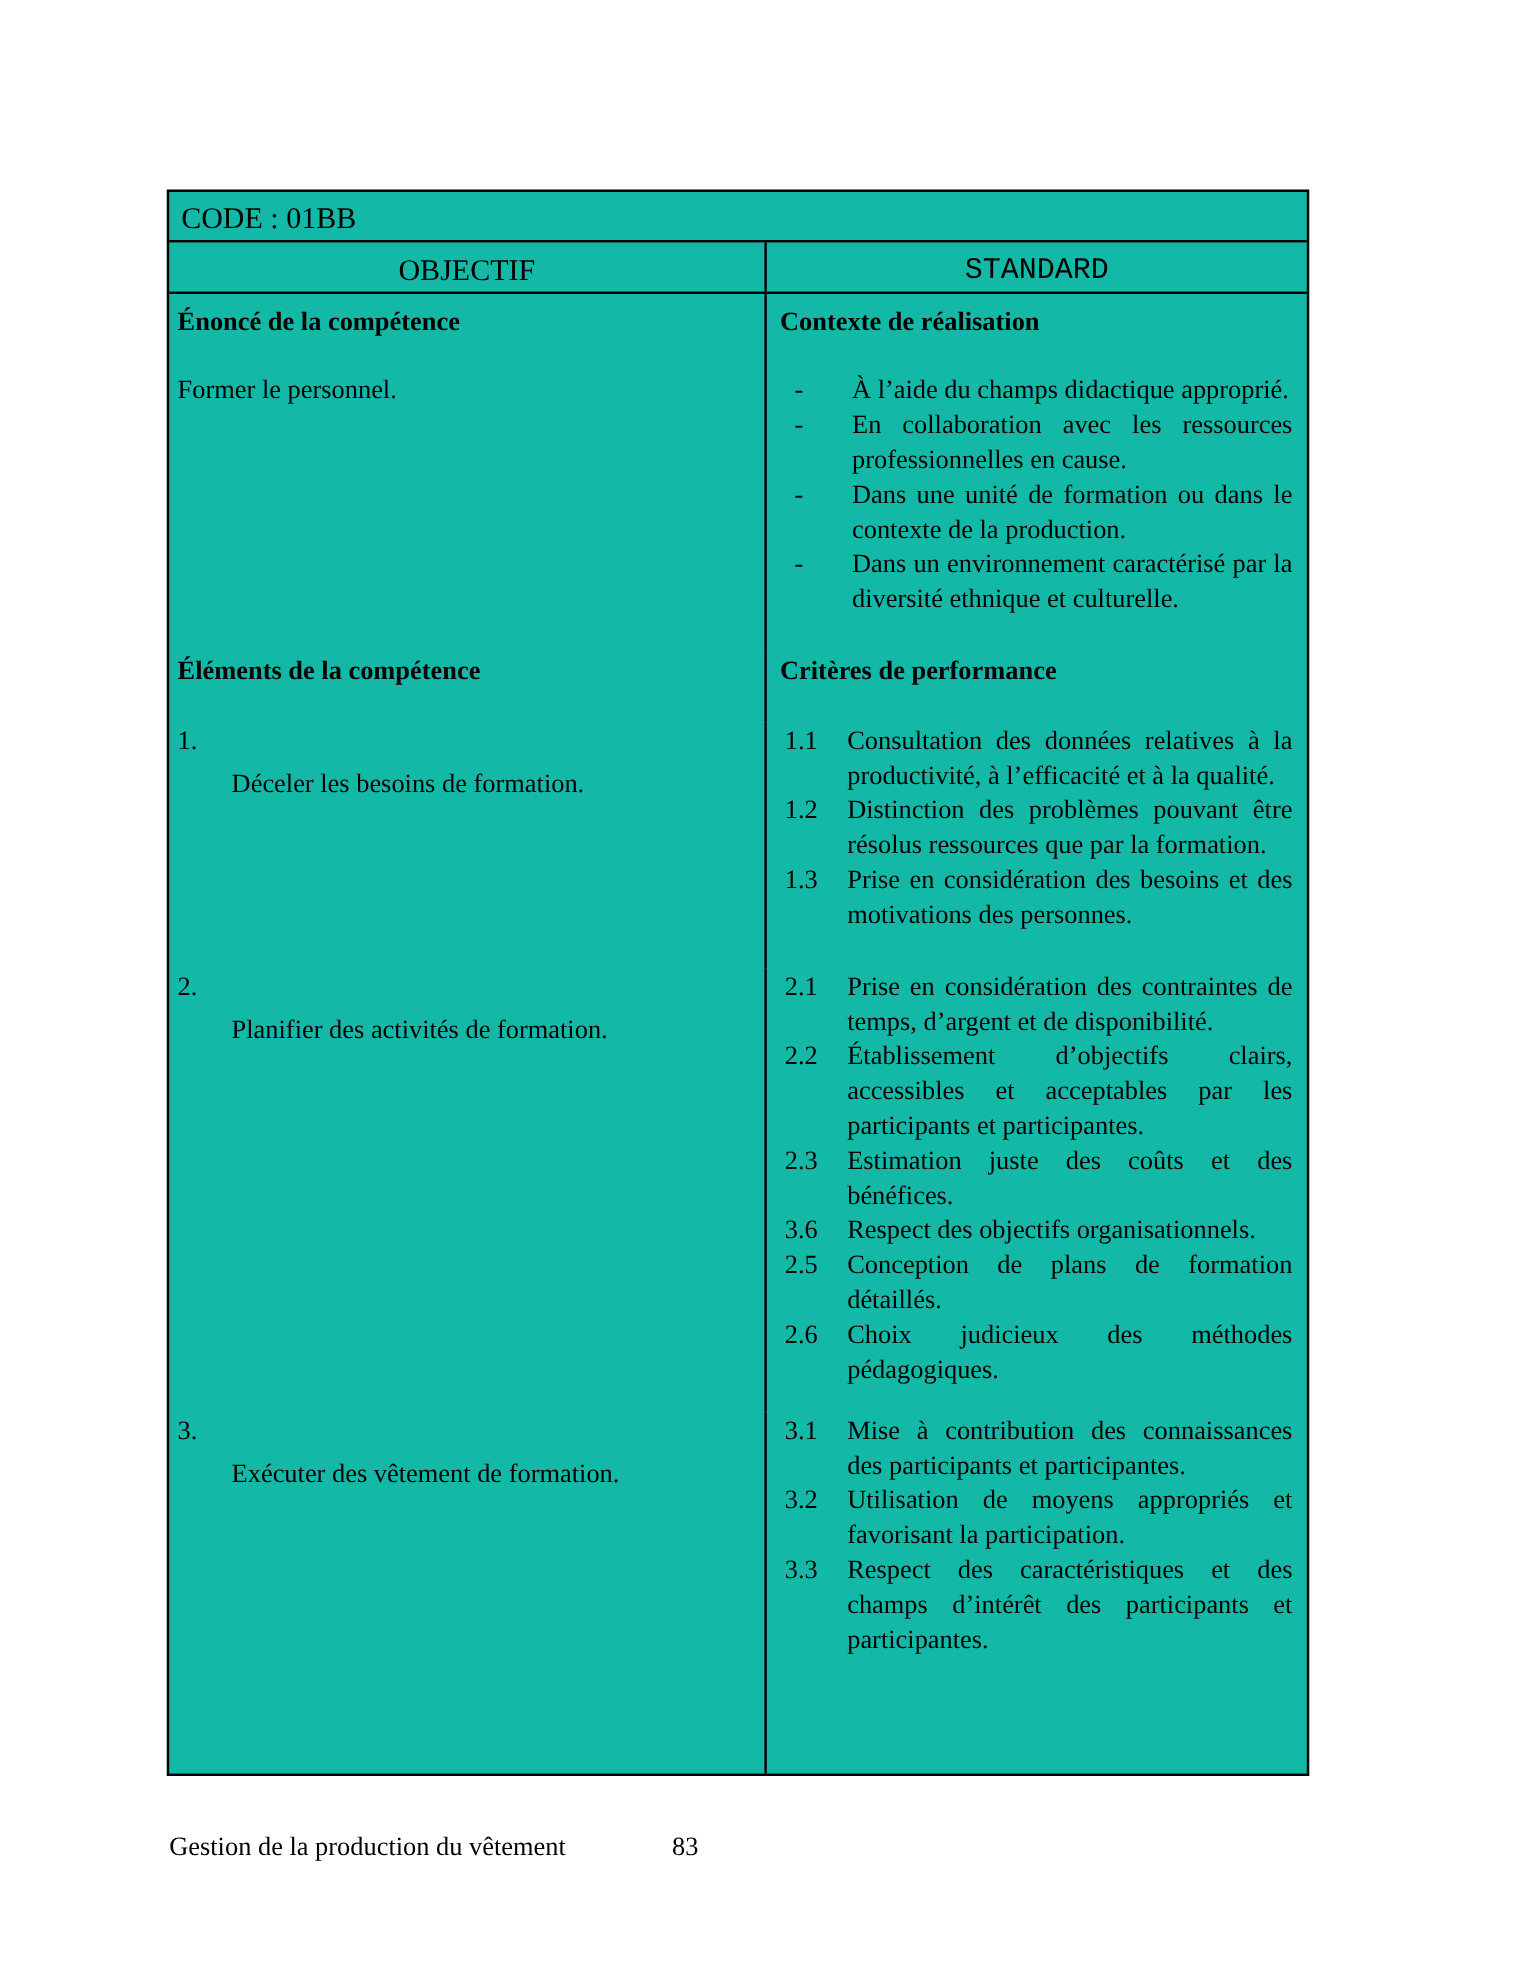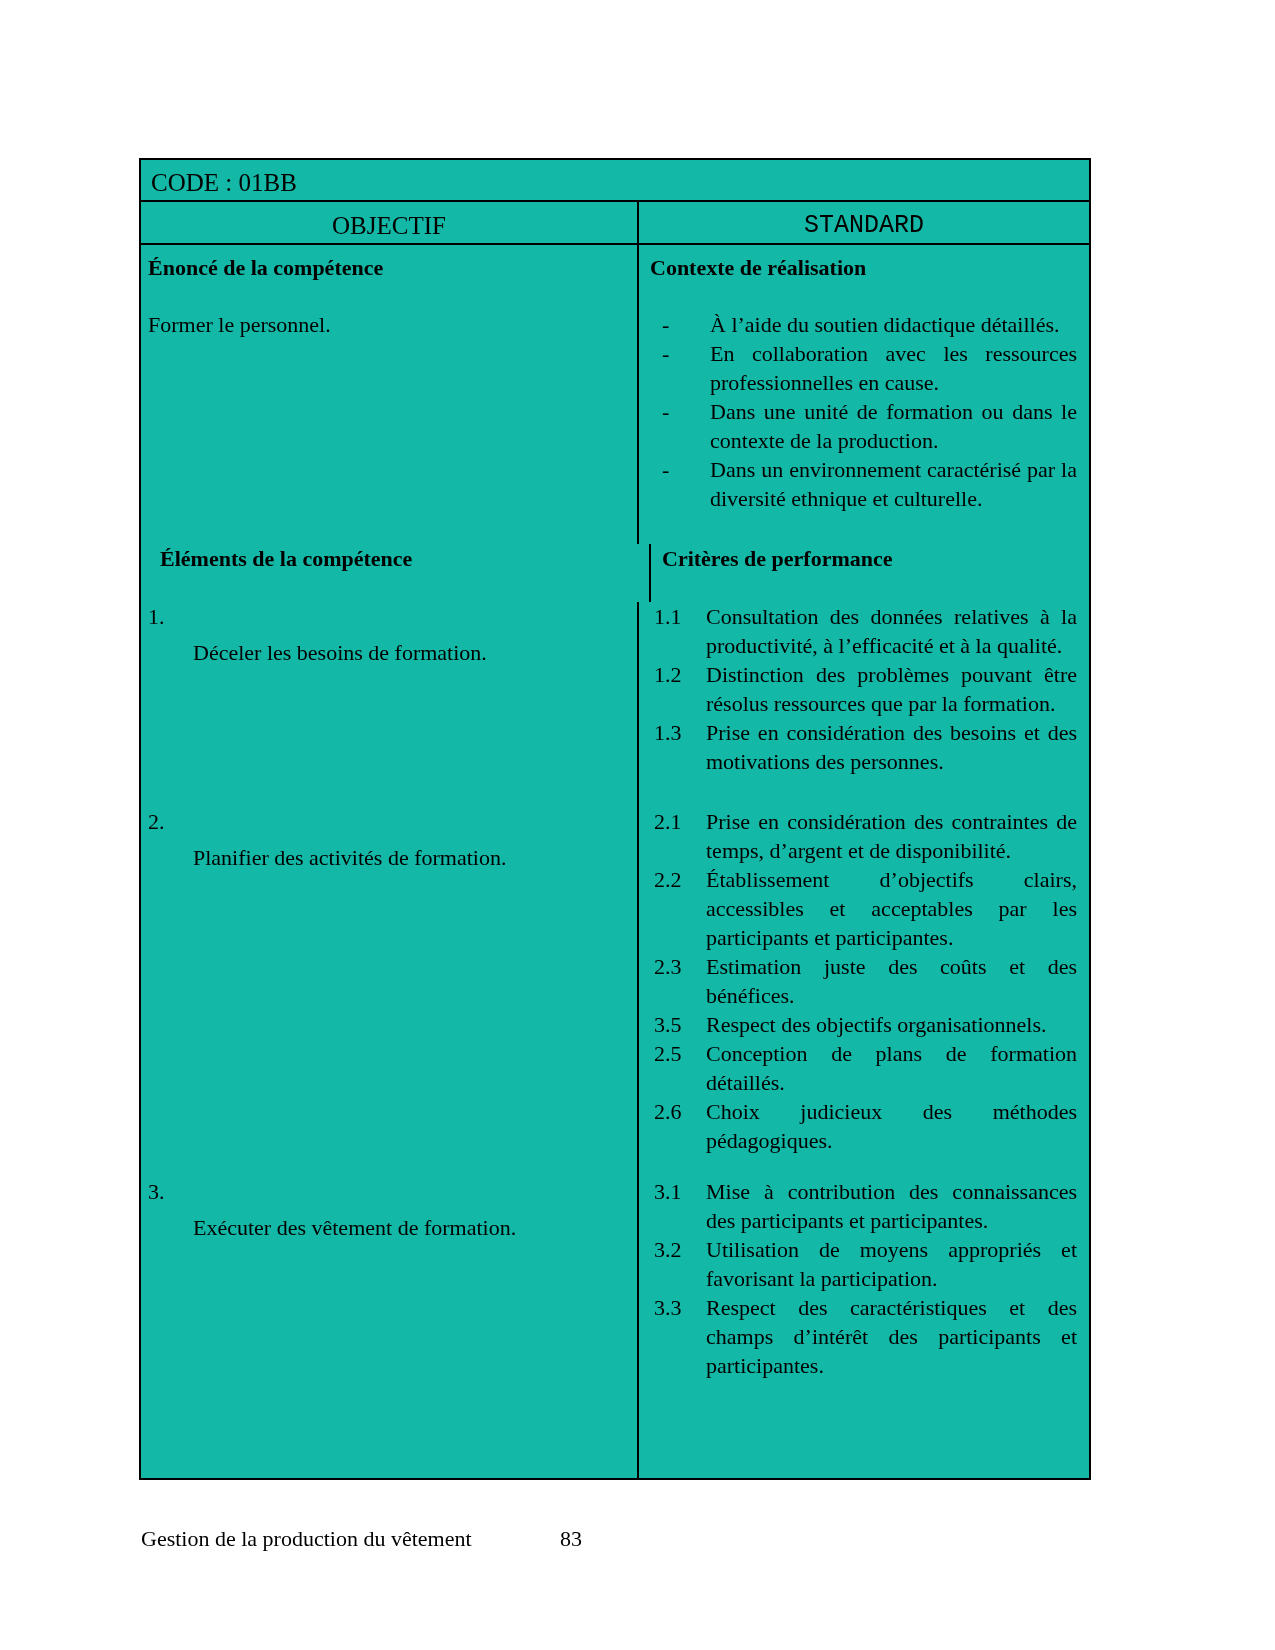--- a/index.html
+++ b/index.html
@@ -34,21 +34,21 @@
     display:grid;grid-template-columns:496px 1fr;
     grid-template-rows:auto auto auto auto auto auto 1fr;
     min-height:1233px;
   }
   .cell{overflow:visible;}
   .cell-l{padding-left:7px;padding-right:16px;}
   .cell-r{border-left:2px solid #000;padding-left:11px;padding-right:12px;}
 
   .r-headA{padding-top:8px;padding-bottom:28px;}
   .r-blockA{padding-bottom:31px;}
-  .r-headB{padding-bottom:29px;margin-left:12px;}
+  .r-headB{padding-bottom:29px;}
   .r-g1{padding-bottom:31px;}
   .r-g2{padding-bottom:22px;}
 
   .sec-heading{font-weight:bold;}
 
   .li{display:flex;align-items:flex-start;}
   .li .marker{flex:0 0 52px;}
   .li .txt{flex:1 1 auto;text-align:justify;}
   .li.dash{margin-left:12px;}
   .li.dash .marker{flex:0 0 48px;}
@@ -83,21 +83,21 @@
       <div class="cell cell-r r-headA">
         <div class="sec-heading">Contexte de réalisation</div>
       </div>
 
       <div class="cell cell-l r-blockA">
         <div>Former le personnel.</div>
       </div>
       <div class="cell cell-r r-blockA">
         <div class="li dash">
           <span class="marker">-</span>
-          <div class="txt">À l’aide du soutien didactique détaillés.</div>
+          <div class="txt">À l’aide du champs didactique approprié.</div>
         </div>
         <div class="li dash">
           <span class="marker">-</span>
           <div class="txt">En collaboration avec les ressources professionnelles en cause.</div>
         </div>
         <div class="li dash">
           <span class="marker">-</span>
           <div class="txt">Dans une unité de formation ou dans le contexte de la production.</div>
         </div>
         <div class="li dash">
@@ -147,21 +147,21 @@
         </div>
         <div class="li crit">
           <span class="marker">2.2</span>
           <div class="txt">Établissement d’objectifs clairs, accessibles et acceptables par les participants et participantes.</div>
         </div>
         <div class="li crit">
           <span class="marker">2.3</span>
           <div class="txt">Estimation juste des coûts et des bénéfices.</div>
         </div>
         <div class="li crit">
-          <span class="marker">3.5</span>
+          <span class="marker">3.6</span>
           <div class="txt">Respect des objectifs organisationnels.</div>
         </div>
         <div class="li crit">
           <span class="marker">2.5</span>
           <div class="txt">Conception de plans de formation détaillés.</div>
         </div>
         <div class="li crit">
           <span class="marker">2.6</span>
           <div class="txt">Choix judicieux des méthodes pédagogiques.</div>
         </div>

